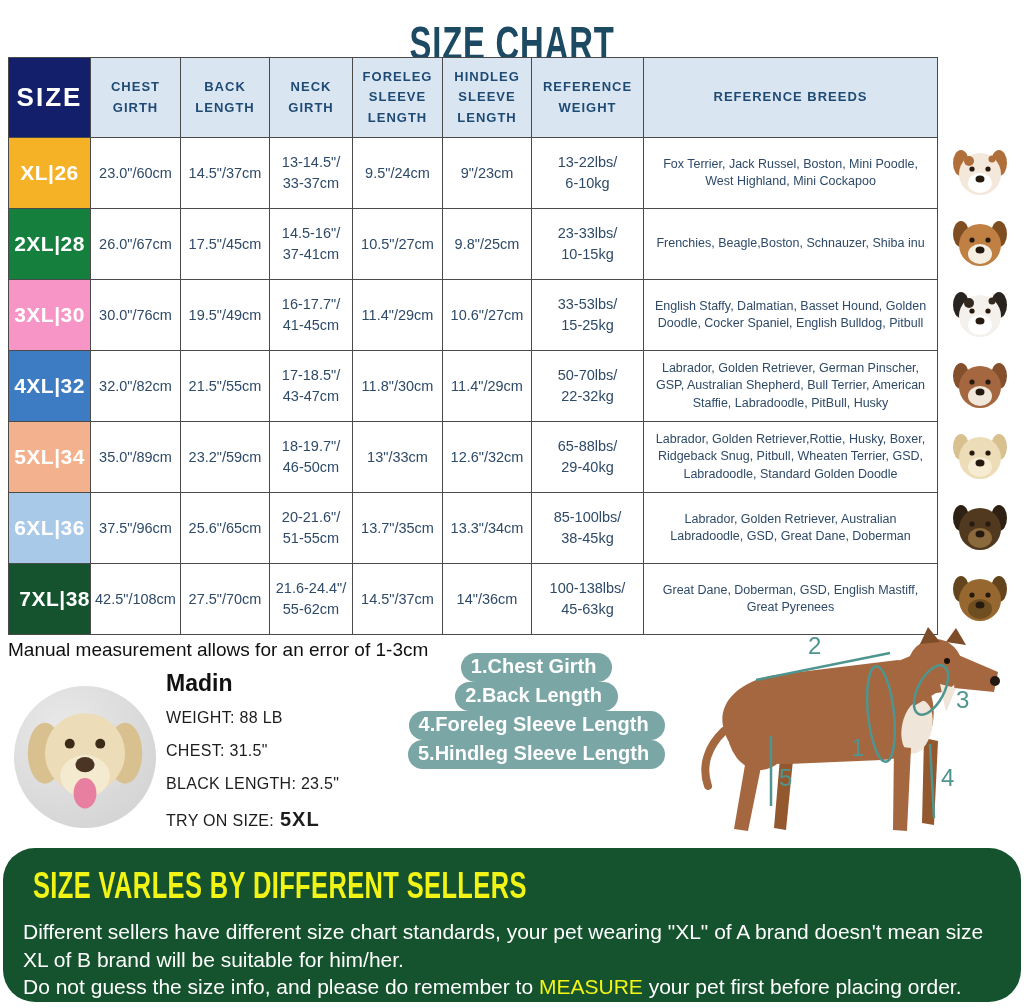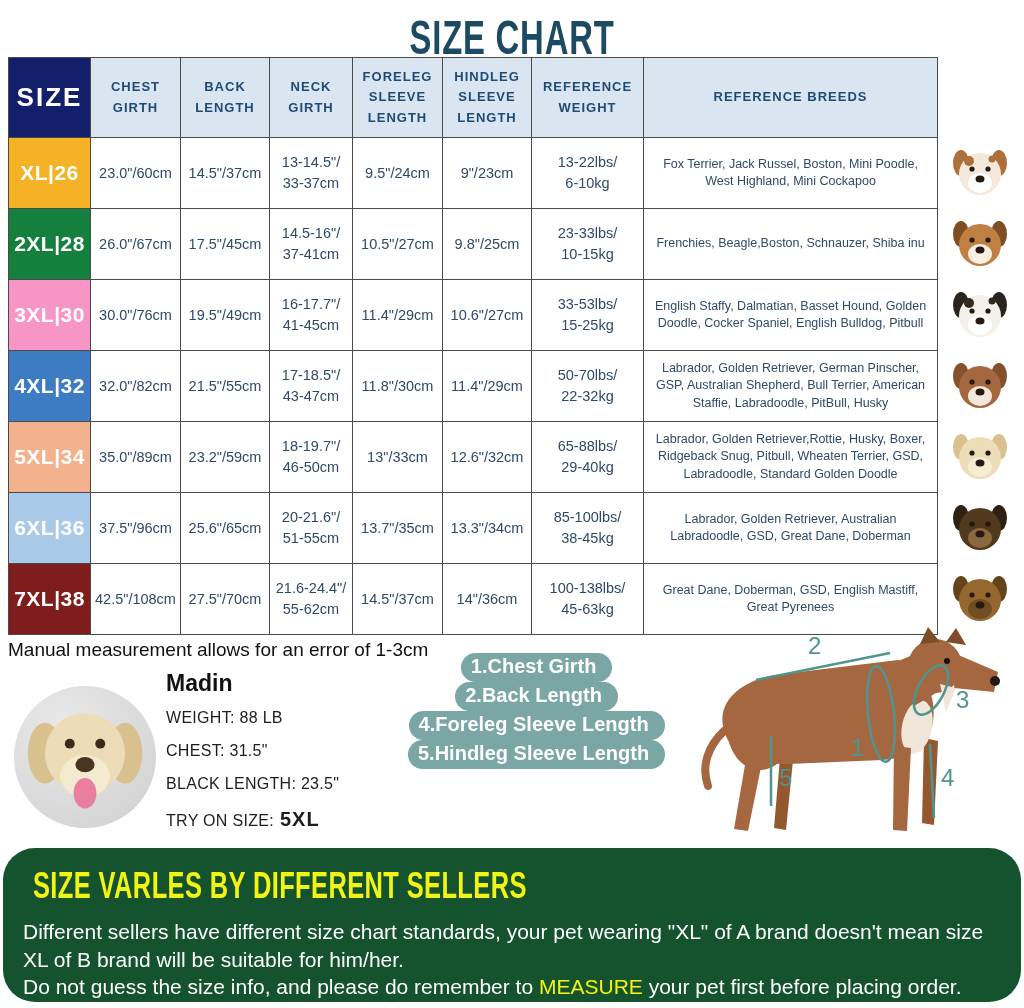--- a/index.html
+++ b/index.html
@@ -2,21 +2,21 @@
 <html><head>
 <meta charset="utf-8">
 <style>
   * { box-sizing: border-box; margin: 0; padding: 0; }
   html,body { width:1024px; height:1008px; }
   body {
     font-family: "Liberation Sans", sans-serif;
     background:#fff; position:relative; overflow:hidden;
   }
   
-  .title-wrap { position:absolute; top:8px; left:0; width:1024px; text-align:center; }
+  .title-wrap { position:absolute; top:14px; left:0; width:1024px; text-align:center; }
   .title {
     display:inline-block; font-size:40px; font-weight:900; color:#1c4a63;
     transform:scale(0.82,1.18); transform-origin:center top; letter-spacing:1px; margin-top:4px;
   }
   
   .table-wrap { position:absolute; left:8px; top:57px; }
   table.size-table { border-collapse:collapse; table-layout:fixed; width:929px; }
   .size-table th, .size-table td {
     border:1px solid #4a4a4a; text-align:center; vertical-align:middle; overflow:hidden;
   }
@@ -169,21 +169,21 @@
       <td class="val">25.6"/65cm</td>
       <td class="val multiline">20-21.6"/
 51-55cm</td>
       <td class="val">13.7"/35cm</td>
       <td class="val">13.3"/34cm</td>
       <td class="val multiline">85-100lbs/
 38-45kg</td>
       <td class="breeds">Labrador, Golden Retriever, Australian Labradoodle, GSD, Great Dane, Doberman</td>
     </tr>
     <tr>
-      <td class="size-cell" style="background-color: #7f1d1d;">7XL|38</td>
+      <td class="size-cell" style="background-color: #14532d; text-align: right;">7XL|38</td>
       <td class="val">42.5"/108cm</td>
       <td class="val">27.5"/70cm</td>
       <td class="val multiline">21.6-24.4"/
 55-62cm</td>
       <td class="val">14.5"/37cm</td>
       <td class="val">14"/36cm</td>
       <td class="val multiline">100-138lbs/
 45-63kg</td>
       <td class="breeds">Great Dane, Doberman, GSD, English Mastiff, Great Pyrenees</td>
     </tr>

